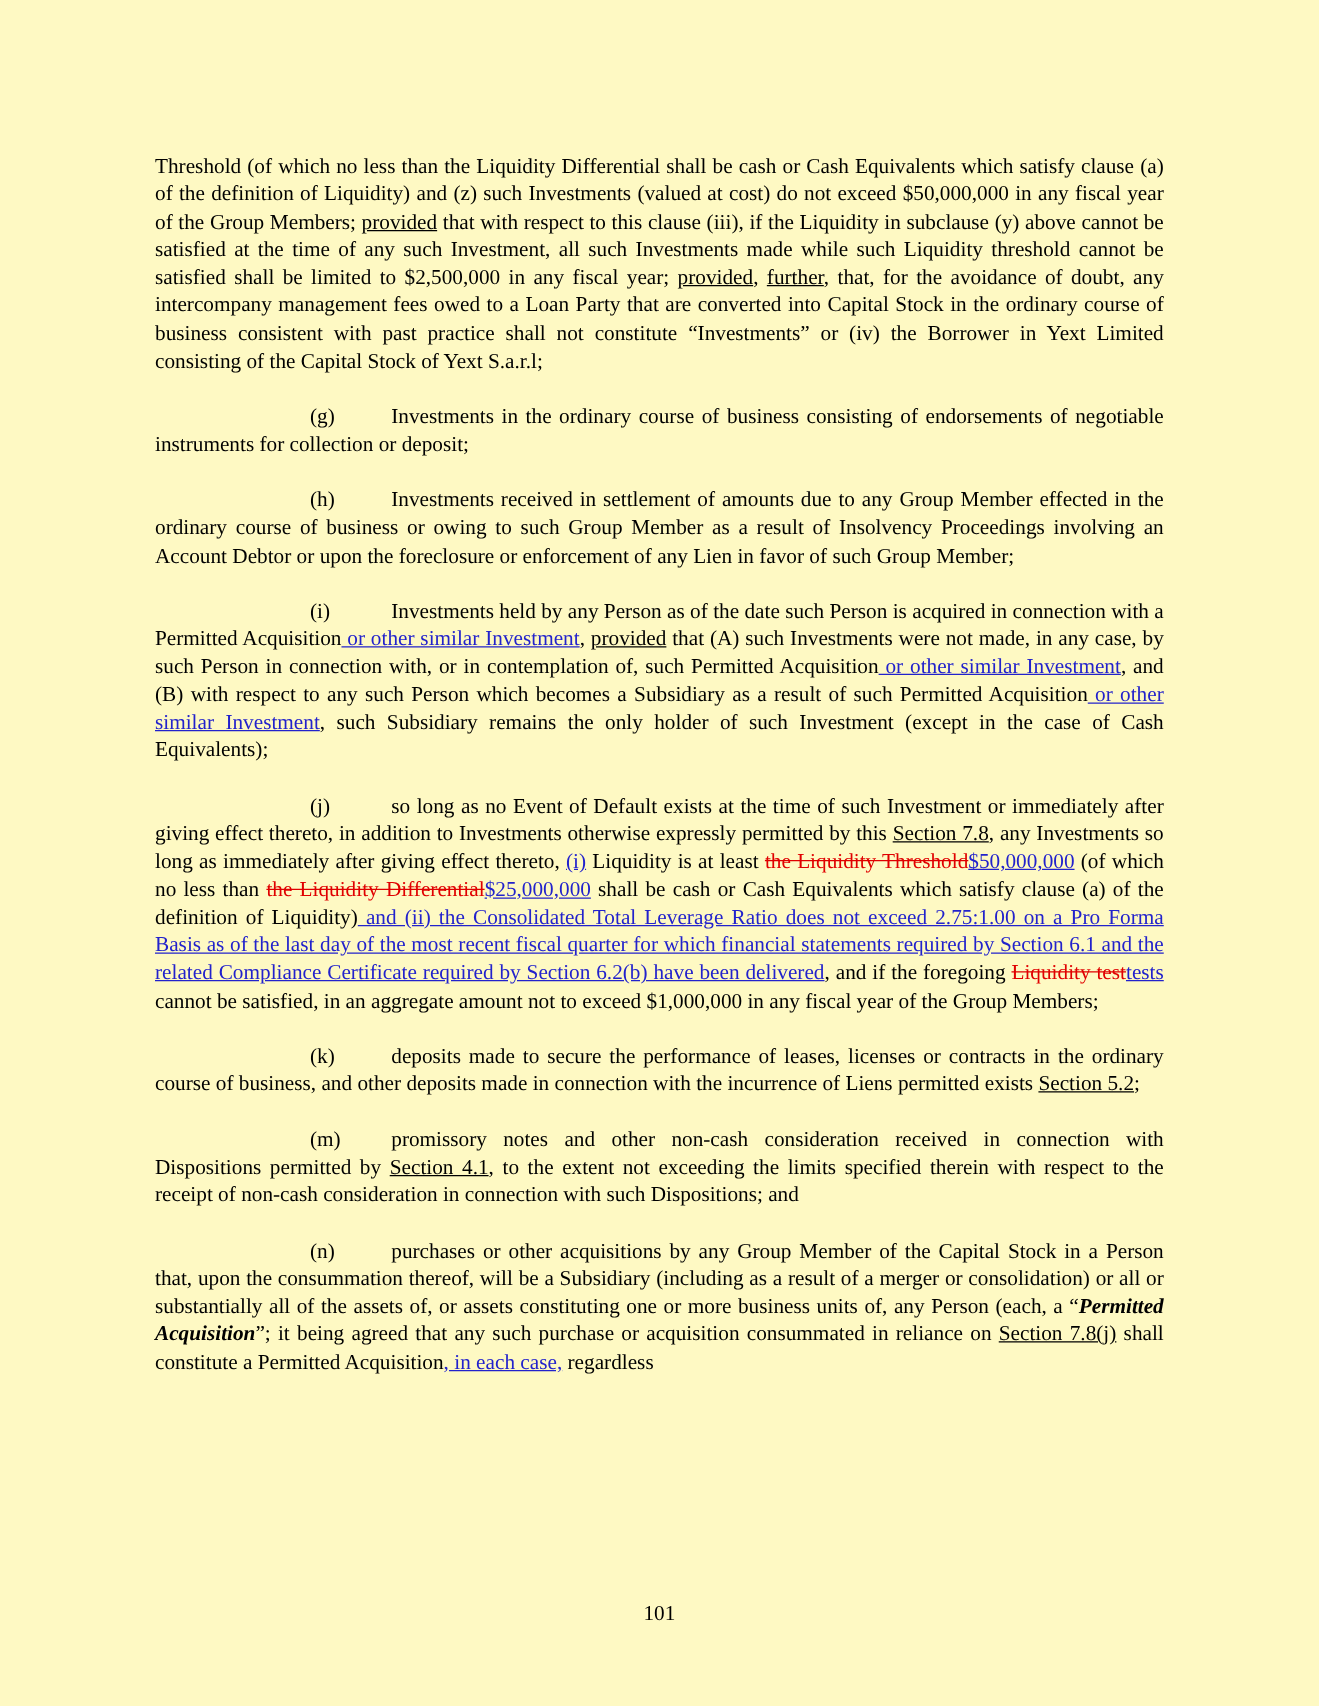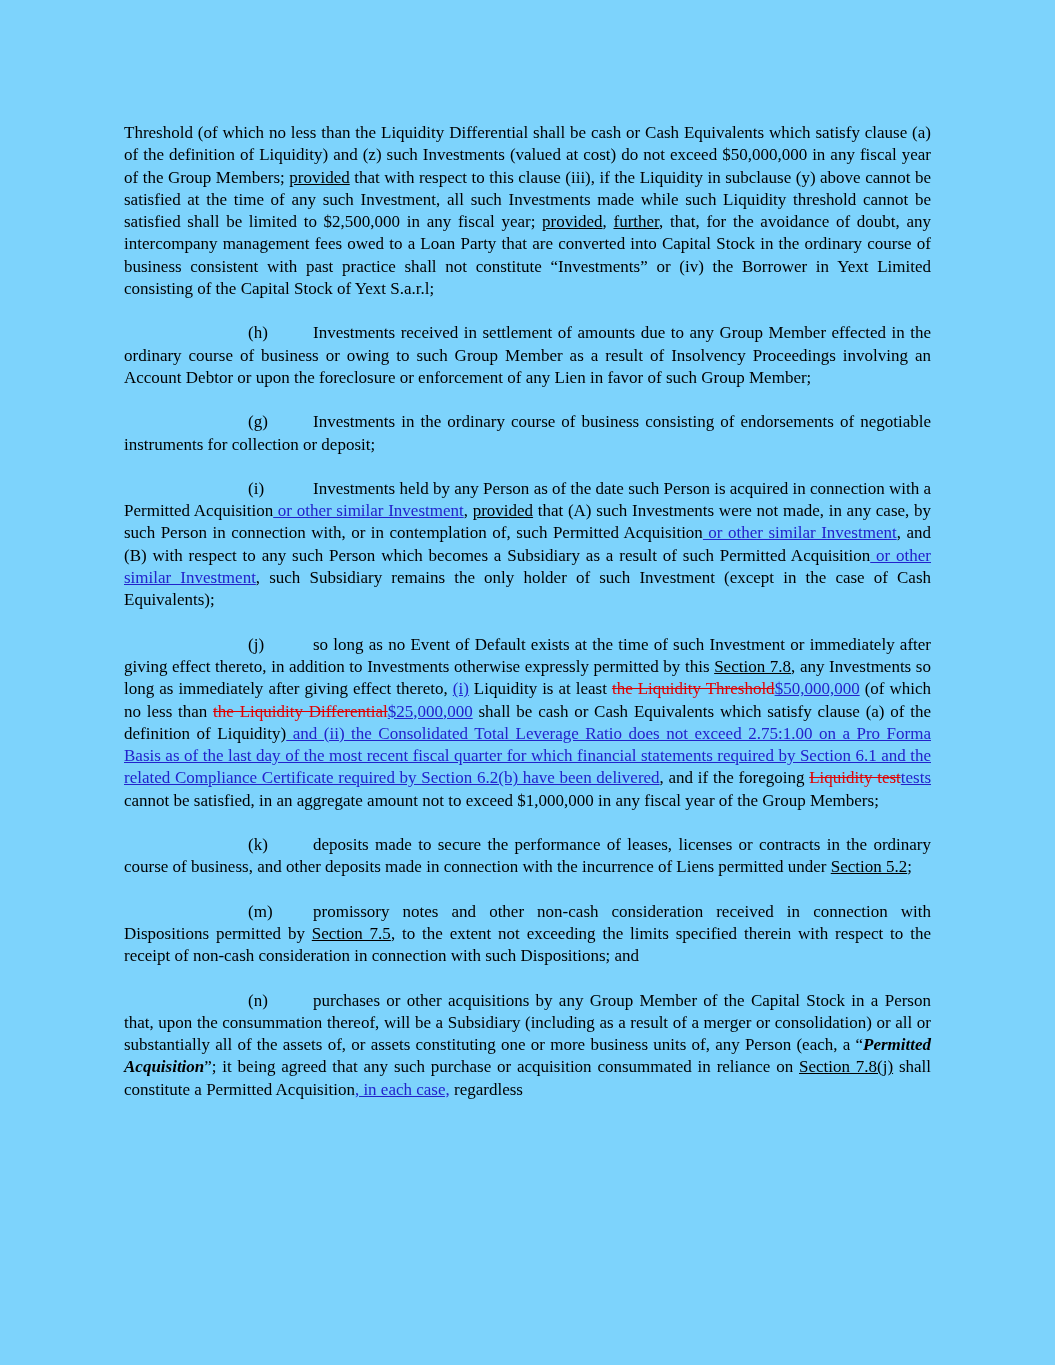--- a/index.html
+++ b/index.html
@@ -9,21 +9,21 @@
   }
   html, body {
     margin: 0;
     padding: 0;
     background: #ffffff;
   }
   .page {
     position: relative;
     width: 1055px;
     height: 1365px;
-    background: #7dd3fc;
+    background: #fef9c3;
     box-sizing: border-box;
     padding: 122px 124px 0 124px;
     font-family: "Liberation Serif", "DejaVu Serif", serif;
     font-size: 17px;
     line-height: 22.3px;
     color: var(--text);
   }
   .doc-body {
     width: 807px;
   }
@@ -62,21 +62,22 @@
     width: 1055px;
     text-align: center;
   }
 </style>
 </head>
 <body>
 
 <div class="page">
   <div class="doc-body">
       <p class="para"><span>Threshold (of which no less than the Liquidity Differential shall be cash or Cash Equivalents which satisfy clause (a) of the definition of Liquidity) and (z) such Investments (valued at cost) do not exceed $50,000,000 in any fiscal year of the Group Members; </span><span class="u">provided</span><span> that with respect to this clause (iii), if the Liquidity in subclause (y) above cannot be satisfied at the time of any such Investment, all such Investments made while such Liquidity threshold cannot be satisfied shall be limited to $2,500,000 in any fiscal year; </span><span class="u">provided</span><span>, </span><span class="u">further</span><span>, that, for the avoidance of doubt, any intercompany management fees owed to a Loan Party that are converted into Capital Stock in the ordinary course of business consistent with past practice shall not constitute “Investments” or (iv) the Borrower in Yext Limited consisting of the Capital Stock of Yext S.a.r.l;</span></p>
+      <p class="para lettered"><span class="plabel">(g)</span><span>Investments in the ordinary course of business consisting of endorsements of negotiable instruments for collection or deposit;</span></p>
       <p class="para lettered"><span class="plabel">(h)</span><span>Investments received in settlement of amounts due to any Group Member effected in the ordinary course of business or owing to such Group Member as a result of Insolvency Proceedings involving an Account Debtor or upon the foreclosure or enforcement of any Lien in favor of such Group Member;</span></p>
-      <p class="para lettered"><span class="plabel">(g)</span><span>Investments in the ordinary course of business consisting of endorsements of negotiable instruments for collection or deposit;</span></p>
       <p class="para lettered"><span class="plabel">(i)</span><span>Investments held by any Person as of the date such Person is acquired in connection with a Permitted Acquisition</span><span class="ins"> or other similar Investment</span><span>, </span><span class="u">provided</span><span> that (A) such Investments were not made, in any case, by such Person in connection with, or in contemplation of, such Permitted Acquisition</span><span class="ins"> or other similar Investment</span><span>, and (B) with respect to any such Person which becomes a Subsidiary as a result of such Permitted Acquisition</span><span class="ins"> or other similar Investment</span><span>, such Subsidiary remains the only holder of such Investment (except in the case of Cash Equivalents);</span></p>
       <p class="para lettered"><span class="plabel">(j)</span><span>so long as no Event of Default exists at the time of such Investment or immediately after giving effect thereto, in addition to Investments otherwise expressly permitted by this </span><span class="u">Section 7.8</span><span>, any Investments so long as immediately after giving effect thereto, </span><span class="ins">(i)</span><span> Liquidity is at least </span><span class="del">the Liquidity Threshold</span><span class="ins">$50,000,000</span><span> (of which no less than </span><span class="del">the Liquidity Differential</span><span class="ins">$25,000,000</span><span> shall be cash or Cash Equivalents which satisfy clause (a) of the definition of Liquidity)</span><span class="ins"> and (ii) the Consolidated Total Leverage Ratio does not exceed 2.75:1.00 on a Pro Forma Basis as of the last day of the most recent fiscal quarter for which financial statements required by Section 6.1 and the related Compliance Certificate required by Section 6.2(b) have been delivered</span><span>, and if the foregoing </span><span class="del">Liquidity test</span><span class="ins">tests</span><span> cannot be satisfied, in an aggregate amount not to exceed $1,000,000 in any fiscal year of the Group Members;</span></p>
-      <p class="para lettered"><span class="plabel">(k)</span><span>deposits made to secure the performance of leases, licenses or contracts in the ordinary course of business, and other deposits made in connection with the incurrence of Liens permitted under </span><span class="u">Section 5.2</span><span>;</span></p>
-      <p class="para lettered"><span class="plabel">(m)</span><span>promissory notes and other non-cash consideration received in connection with Dispositions permitted by </span><span class="u">Section 7.5</span><span>, to the extent not exceeding the limits specified therein with respect to the receipt of non-cash consideration in connection with such Dispositions; and</span></p>
+      <p class="para lettered"><span class="plabel">(k)</span><span>deposits made to secure the performance of leases, licenses or contracts in the ordinary course of business, and other deposits made in connection with the incurrence of Liens permitted exists </span><span class="u">Section 5.2</span><span>;</span></p>
+      <p class="para lettered"><span class="plabel">(m)</span><span>promissory notes and other non-cash consideration received in connection with Dispositions permitted by </span><span class="u">Section 4.1</span><span>, to the extent not exceeding the limits specified therein with respect to the receipt of non-cash consideration in connection with such Dispositions; and</span></p>
       <p class="para lettered"><span class="plabel">(n)</span><span>purchases or other acquisitions by any Group Member of the Capital Stock in a Person that, upon the consummation thereof, will be a Subsidiary (including as a result of a merger or consolidation) or all or substantially all of the assets of, or assets constituting one or more business units of, any Person (each, a “</span><span class="bi">Permitted Acquisition</span><span>”; it being agreed that any such purchase or acquisition consummated in reliance on </span><span class="u">Section 7.8(j)</span><span> shall constitute a Permitted Acquisition</span><span class="ins">, in each case,</span><span> regardless</span></p>
     </div>
+  <div class="footer">101</div>
 </div>
 
 </body></html>

